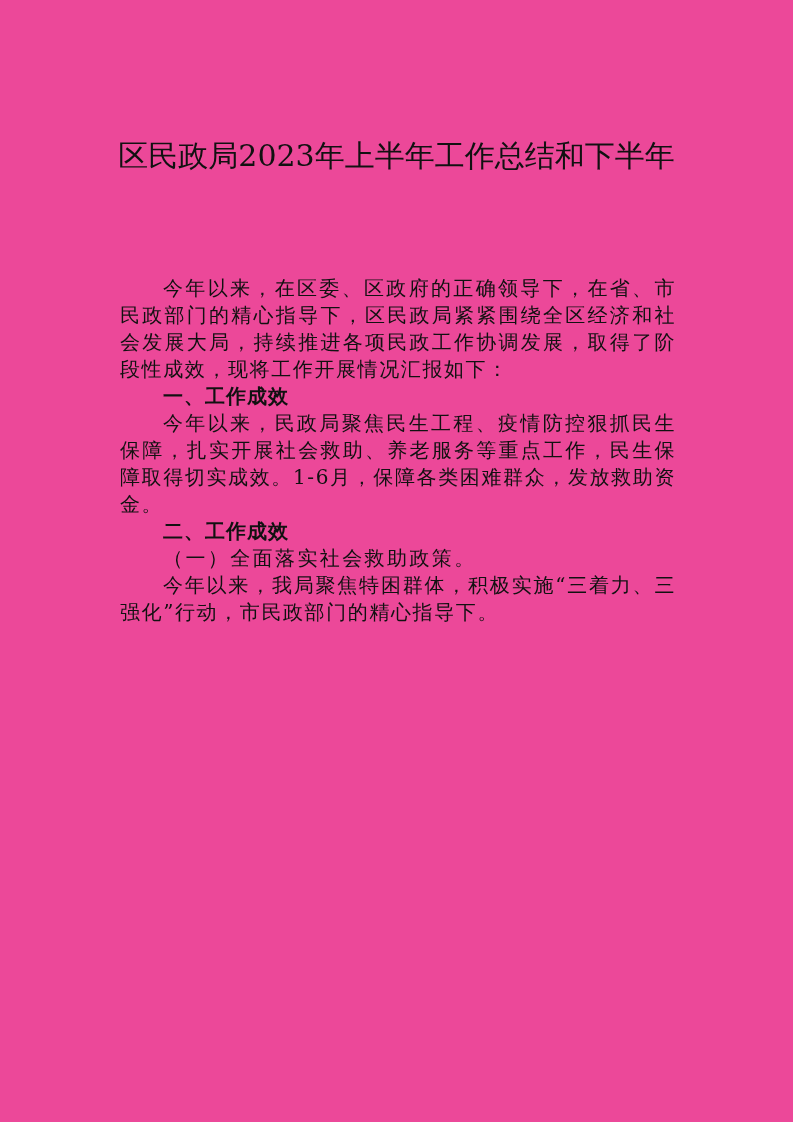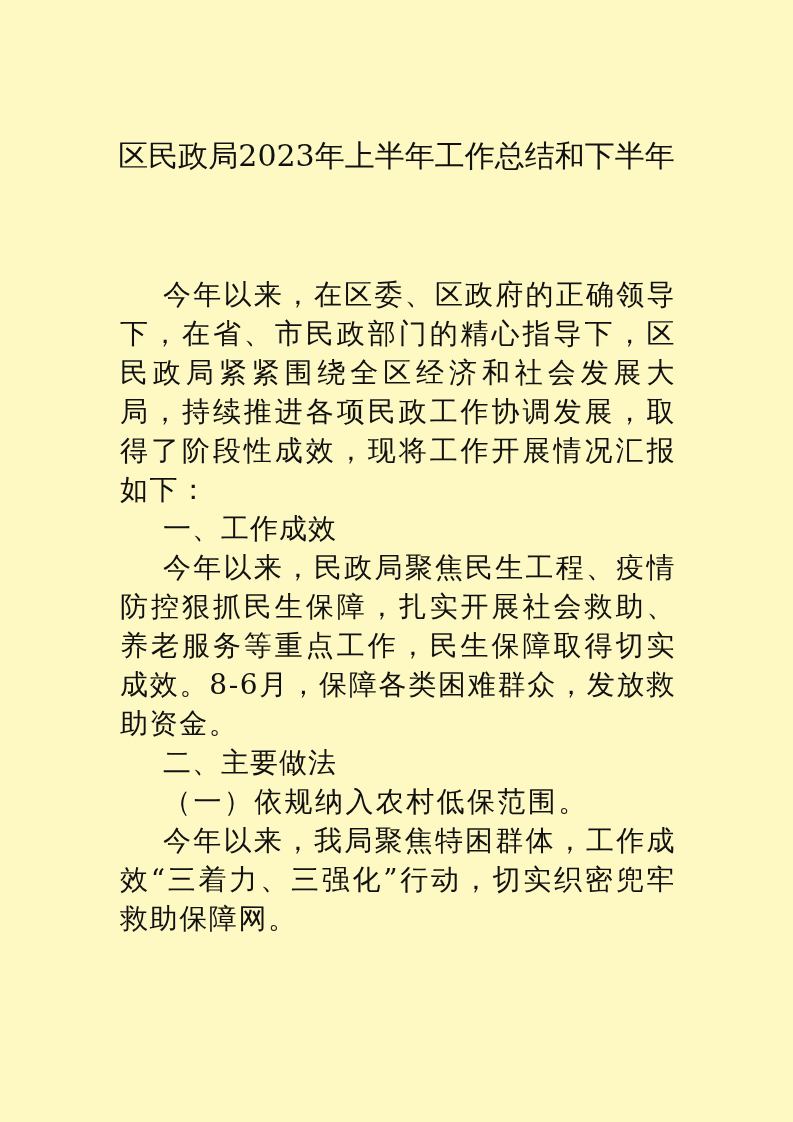--- a/index.html
+++ b/index.html
@@ -1,34 +1,34 @@
 <!DOCTYPE html>
 <html><head>
   <meta charset="utf-8">
   <style>
     html, body { margin: 0; padding: 0; background: #ffffff; }
     body { width: 793px; height: 1122px; position: relative; overflow: hidden; font-family: "DejaVu Serif", "Liberation Serif", serif; color: #111; }
-    .page { position: absolute; left: 0; top: 0; width: 793px; height: 1122px; background: #fef9c3; }
+    .page { position: absolute; left: 0; top: 0; width: 793px; height: 1122px; background: #ec4899; }
     .title { position: absolute; left: 100px; width: 593px; text-align: center; font-size: 30px; letter-spacing: 0px; line-height: 36px; color: #111; font-weight: normal; }
     .t1 { top: 138px; }
     .t2 { top: 196px; }
-    .body { position: absolute; left: 120px; width: 556px; top: 275px; font-size: 28px; line-height: 39px; letter-spacing: 1.6px; text-align: justify; text-justify: inter-character; }
+    .body { position: absolute; left: 120px; width: 556px; top: 275px; font-size: 20px; line-height: 27px; letter-spacing: 1.6px; text-align: justify; text-justify: inter-character; }
     .body p { margin: 0; }
     .indent { text-indent: 43px; }
-    .h1 { font-family: "DejaVu Sans", "Liberation Sans", sans-serif; font-weight: normal; text-indent: 43px; letter-spacing: 1px; }
+    .h1 { font-family: "DejaVu Sans", "Liberation Sans", sans-serif; font-weight: bold; text-indent: 43px; letter-spacing: 1px; }
     .h2 { text-indent: 43px; letter-spacing: 2.4px; }
     .lead { font-weight: bold; }
   </style>
 </head>
 <body>
 
 <div class="page">
   <div class="title t1">区民政局2023年上半年工作总结和下半年</div>
 
   <div class="body">
     <p class="indent">今年以来，在区委、区政府的正确领导下，在省、市民政部门的精心指导下，区民政局紧紧围绕全区经济和社会发展大局，持续推进各项民政工作协调发展，取得了阶段性成效，现将工作开展情况汇报如下：</p>
     <p class="h1">一、工作成效</p>
-    <p class="indent">今年以来，民政局聚焦民生工程、疫情防控狠抓民生保障，扎实开展社会救助、养老服务等重点工作，民生保障取得切实成效。8-6月，保障各类困难群众，发放救助资金。</p>
-    <p class="h1">二、主要做法</p>
-    <p class="h2">（一）依规纳入农村低保范围。</p>
-    <p class="indent">今年以来，我局聚焦特困群体，工作成效“三着力、三强化”行动，切实织密兜牢救助保障网。</p>
+    <p class="indent">今年以来，民政局聚焦民生工程、疫情防控狠抓民生保障，扎实开展社会救助、养老服务等重点工作，民生保障取得切实成效。1-6月，保障各类困难群众，发放救助资金。</p>
+    <p class="h1">二、工作成效</p>
+    <p class="h2">（一）全面落实社会救助政策。</p>
+    <p class="indent">今年以来，我局聚焦特困群体，积极实施“三着力、三强化”行动，市民政部门的精心指导下。</p>
   </div>
 </div>
 
 </body></html>

